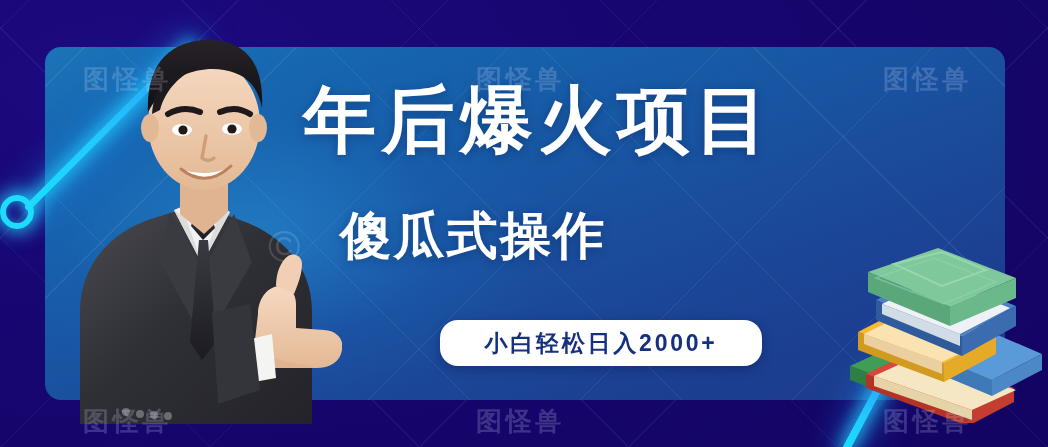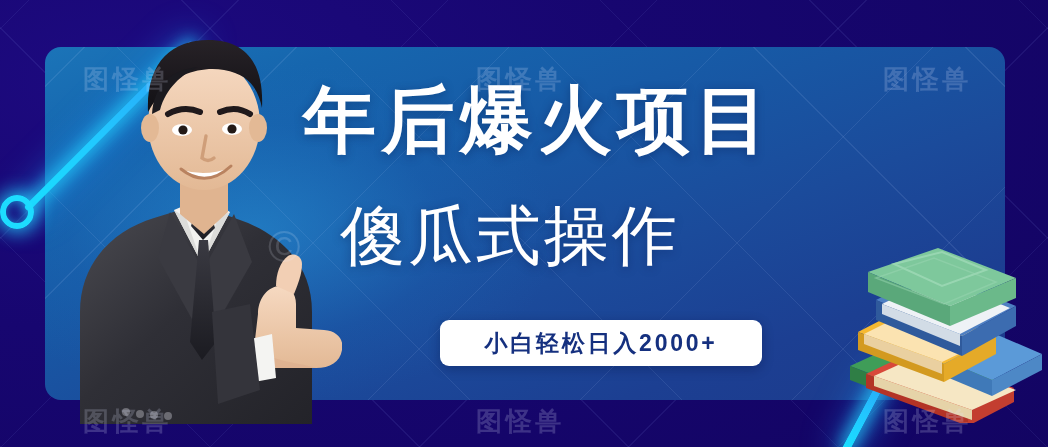--- a/index.html
+++ b/index.html
@@ -87,33 +87,33 @@
     text-shadow:0 2px 10px rgba(0,20,70,.35);
     white-space:nowrap;
   }
   #title-line1{
     font-size:73px; line-height:96px;
     letter-spacing:.075em;
     font-weight:600;
   }
   #title-line2{
     position:absolute; left:340px; top:186px;
-    font-size:65px; line-height:100px;
+    font-size:51px; line-height:100px;
     letter-spacing:.045em;
-    color:#fff; font-weight:normal;
+    color:#fff; font-weight:bold;
     text-shadow:0 2px 10px rgba(0,20,70,.35);
     white-space:nowrap;
   }
 
   
   .pill{
     position:absolute; left:440px; top:320px;
     width:322px; height:46px;
     background:#ffffff;
-    border-radius:9px;
+    border-radius:18px;
     display:flex; align-items:center; justify-content:center;
     box-shadow:0 3px 12px rgba(0,10,50,.30);
   }
   .pill span{
     color:#15307f;
     font-size:23px;
     font-weight:bold;
     letter-spacing:.12em;
   }
 

